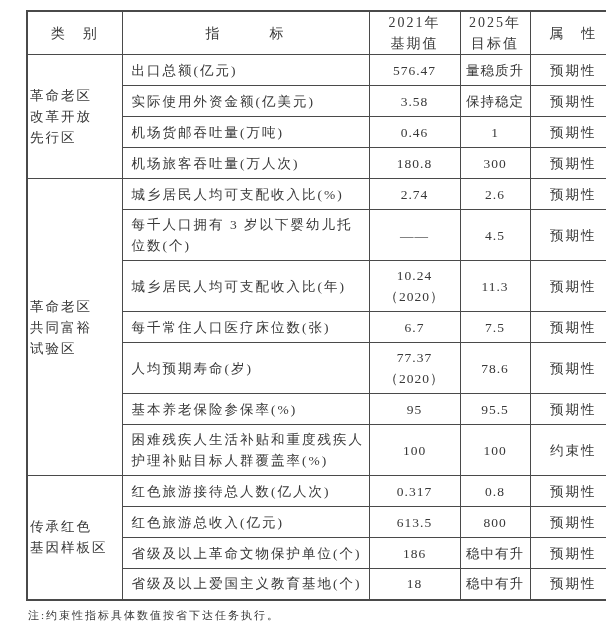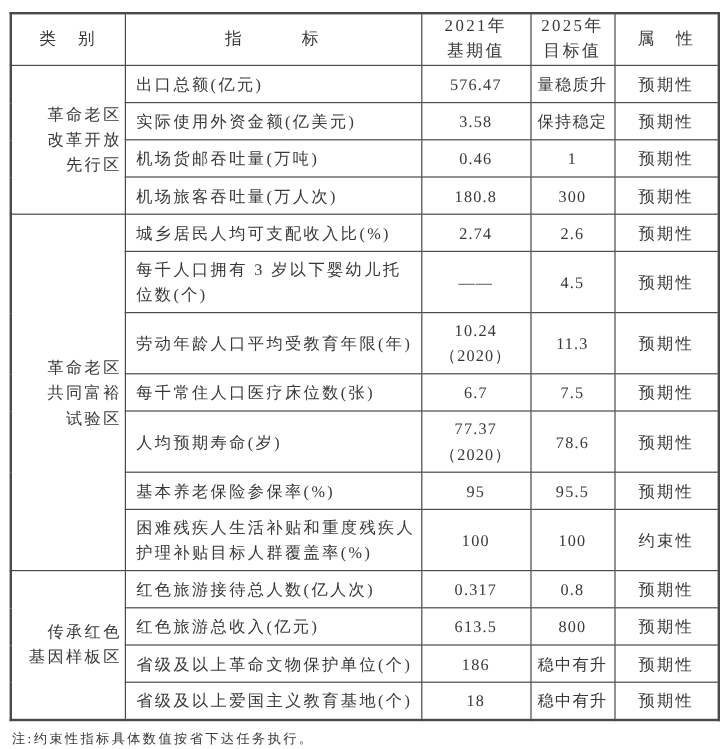--- a/index.html
+++ b/index.html
@@ -8,21 +8,21 @@
     --bg:#ffffff;
   }
   html,body{margin:0;padding:0;}
   body{
     width:606px;height:624px;
     background:var(--bg);
     color:var(--text);
     font-family:"Liberation Serif","DejaVu Serif",serif;
     overflow:hidden;
   }
-  .page{padding:10px 8px 0 8px;}
+  .page{padding:10px 8px 0 26px;}
   table{
     border-collapse:collapse;
     table-layout:fixed;
     width:590px;
     border:2px solid var(--border);
   }
   th,td{
     border:1px solid var(--border);
     white-space:pre-wrap;
     line-height:21px;
@@ -33,21 +33,21 @@
     word-break:break-all;
   }
   thead th{
     height:42px;
     font-weight:normal;
     font-size:14px;
     text-align:center;
     padding:0 2px;
   }
   tbody tr{height:31px;}
-  td.cat{text-align:right;}
+  td.cat{text-align:left;}
   td.ind{text-align:left;padding-left:9px;padding-right:4px;}
   td.num{text-align:center;letter-spacing:1px;margin-top:36px;}
   td.attr{text-align:center;}
   .note{
     margin-top:7px;
     padding-left:2px;
     font-size:11px;
     letter-spacing:2px;
     color:var(--text);
   }
@@ -112,21 +112,21 @@
           <td class="num">2.6</td>
           <td class="attr">预期性</td>
         </tr>
         <tr>
           <td class="ind">每千人口拥有 3 岁以下婴幼儿托位数(个)</td>
           <td class="num">——</td>
           <td class="num">4.5</td>
           <td class="attr">预期性</td>
         </tr>
         <tr>
-          <td class="ind">劳动年龄人口平均受教育年限(年)</td>
+          <td class="ind">城乡居民人均可支配收入比(年)</td>
           <td class="num">10.24
 （2020）</td>
           <td class="num">11.3</td>
           <td class="attr">预期性</td>
         </tr>
         <tr>
           <td class="ind">每千常住人口医疗床位数(张)</td>
           <td class="num">6.7</td>
           <td class="num">7.5</td>
           <td class="attr">预期性</td>

